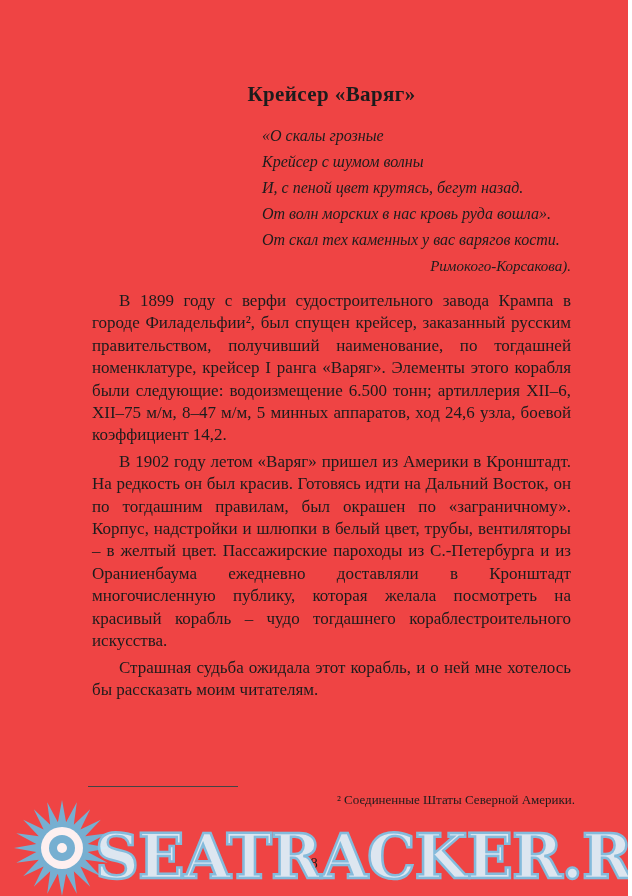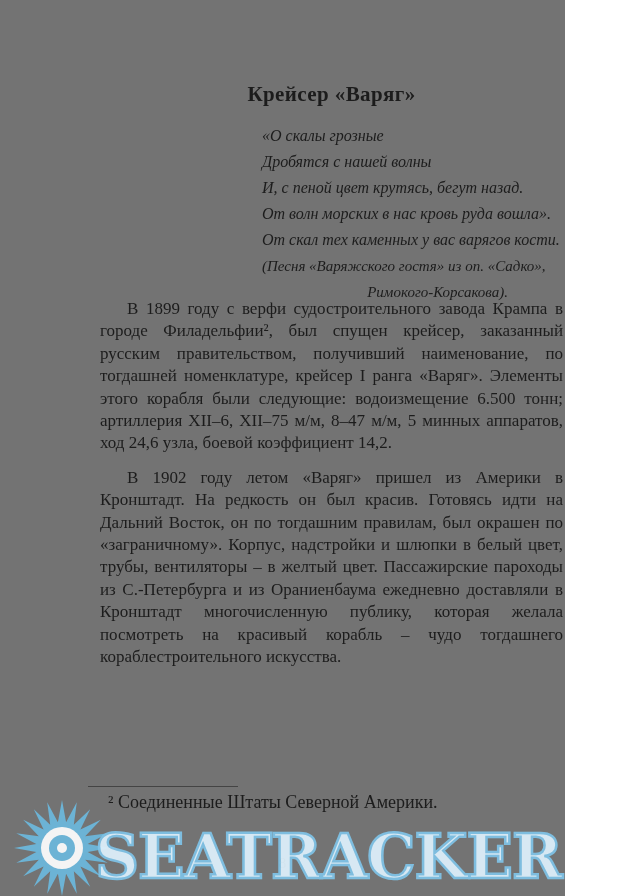--- a/index.html
+++ b/index.html
@@ -2,23 +2,23 @@
 <html lang="ru"><head>
 <meta charset="utf-8">
 <style>
   html, body {
     margin: 0;
     padding: 0;
     background: #ffffff;
   }
   .page {
     position: relative;
-    width: 565px;
+    width: 628px;
     height: 896px;
-    background: #737373;
+    background: #ef4444;
     overflow: hidden;
     font-family: "Liberation Serif", serif;
     color: #1c1c1c;
   }
   .title {
     position: absolute;
     top: 82px;
     left: 88px;
     width: 487px;
     margin: 0;
@@ -46,38 +46,39 @@
   .body-text {
     position: absolute;
     top: 286px;
     left: 88px;
     width: 487px;
     font-size: 17px;
     line-height: 22.4px;
     text-align: justify;
   }
   .body-text p {
-    margin: 12px;
+    margin: 4px;
     text-indent: 27px;
   }
   .body-text p.spaced { margin-top: 22px; }
   .footnote-area {
     position: absolute;
     left: 88px;
     top: 786px;
     width: 487px;
   }
   .fn-rule {
     width: 150px;
     border-top: 1px solid #444;
     margin-bottom: 5px;
   }
   .fn-text {
-    font-size: 18px;
+    font-size: 13px;
     text-indent: 20px;
+    text-align: right;
   }
   .pagenum {
     position: absolute;
     left: 0;
     right: 0;
     bottom: 24px;
     text-align: center;
     font-size: 15px;
     z-index: 1;
   }
@@ -114,31 +115,31 @@
 </style>
 </head>
 <body>
 
 <div class="page">
 
   <h1 class="title">Крейсер «Варяг»</h1>
 
   <div class="epigraph">
     <div class="ep-line">«О скалы грозные</div>
-    <div class="ep-line">Дробятся с нашей волны</div>
+    <div class="ep-line">Крейсер с шумом волны</div>
     <div class="ep-line">И, с пеной цвет крутясь, бегут назад.</div>
     <div class="ep-line">От волн морских в нас кровь руда вошла».</div>
     <div class="ep-line">От скал тех каменных у вас варягов кости.</div>
-    <div class="ep-attr">(Песня «Варяжского гостя» из оп. «Садко»,</div>
     <div class="ep-attr">Римокого-Корсакова).</div>
   </div>
 
   <div class="body-text">
     <p>В 1899 году с верфи судостроительного завода Крампа в городе Филадельфии², был спущен крейсер, заказанный русским правительством, получивший наименование, по тогдашней номенклатуре, крейсер I ранга «Варяг». Элементы этого корабля были следующие: водоизмещение 6.500 тонн; артиллерия XII–6, XII–75 м/м, 8–47 м/м, 5 минных аппаратов, ход 24,6 узла, боевой коэффициент 14,2.</p>
     <p>В 1902 году летом «Варяг» пришел из Америки в Кронштадт. На редкость он был красив. Готовясь идти на Дальний Восток, он по тогдашним правилам, был окрашен по «заграничному». Корпус, надстройки и шлюпки в белый цвет, трубы, вентиляторы – в желтый цвет. Пассажирские пароходы из С.-Петербурга и из Ораниенбаума ежедневно доставляли в Кронштадт многочисленную публику, которая желала посмотреть на красивый корабль – чудо тогдашнего кораблестроительного искусства.</p>
+    <p>Страшная судьба ожидала этот корабль, и о ней мне хотелось бы рассказать моим читателям.</p>
   </div>
 
   <div class="footnote-area">
     <div class="fn-rule"></div>
     <div class="fn-text">² Соединенные Штаты Северной Америки.</div>
   </div>
 
   <div class="pagenum">8</div>
 
   <div class="watermark">

